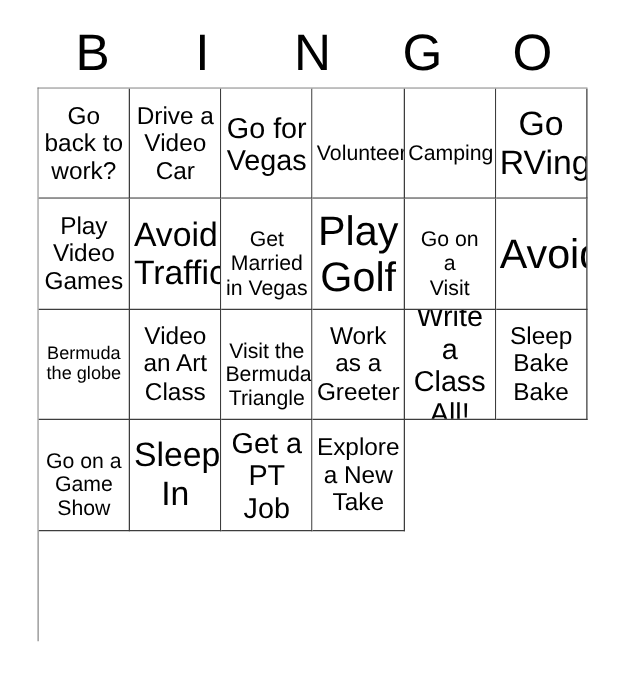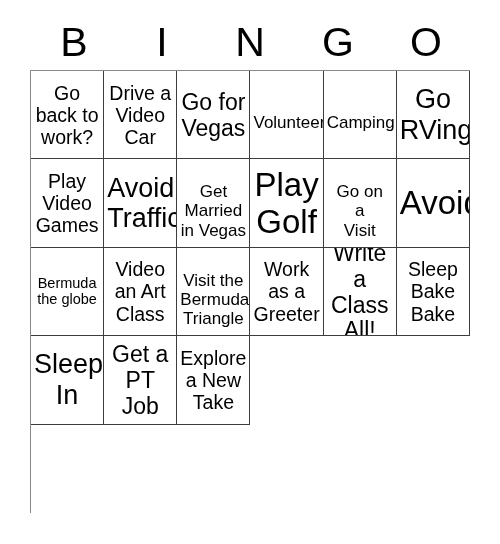--- a/index.html
+++ b/index.html
@@ -168,20 +168,25 @@
       </div>
       <div class="cell size-l">
         <span class="cell-text">Write a
 Class All!</span>
       </div>
       <div class="cell size-m">
         <span class="cell-text">Sleep
 Bake
 Bake</span>
       </div>
+      <div class="cell size-s">
+        <span class="cell-text">Go on a
+Game
+Show</span>
+      </div>
       <div class="cell size-xl">
         <span class="cell-text">Sleep
 In</span>
       </div>
       <div class="cell size-l">
         <span class="cell-text">Get a
 PT Job</span>
       </div>
       <div class="cell size-m">
         <span class="cell-text">Explore

